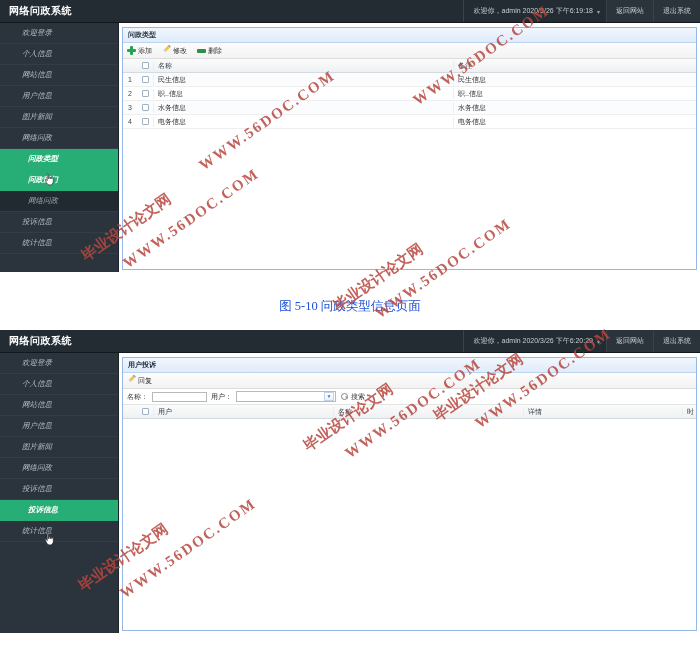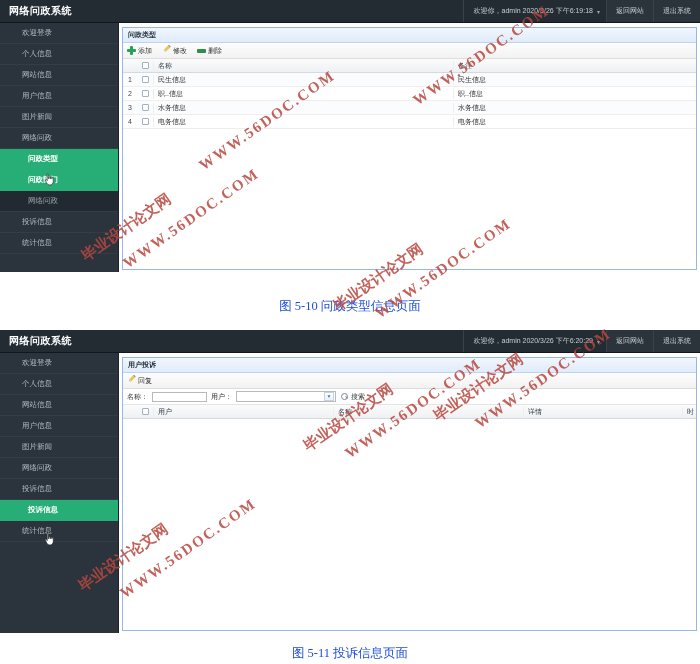--- a/index.html
+++ b/index.html
@@ -95,20 +95,21 @@
   .nav-item {
     height: 21px;
     display: flex;
     align-items: center;
     padding-left: 22px;
     font-size: 7.5px;
     color: #b4bcc2;
     border-bottom: 1px solid #343d45;
     box-sizing: border-box;
     white-space: nowrap;
+    font-style: italic;
   }
   .nav-item.sub {
     background: #27ae76;
     color: #ffffff;
     padding-left: 28px;
     border-bottom: 1px solid #27ae76;
     font-weight: bold;
   }
   .nav-item.sub.second {
     border-bottom: 1px solid #27ae76;
@@ -522,21 +523,20 @@
           </div>
         </div>
       </div>
     </div>
 
     <svg class="cursor" style="left:44px; top:203px;" viewBox="0 0 24 28">
       <path d="M7 2 C7 0.7 9.4 0.7 9.4 2 L9.4 12 L10.6 12 L10.6 9 C10.6 7.7 13 7.7 13 9 L13 12 L14.2 12 L14.2 9.6 C14.2 8.3 16.6 8.3 16.6 9.6 L16.6 12 L17.8 12 L17.8 10.4 C17.8 9.1 20.2 9.1 20.2 10.4 L20.2 18 C20.2 23 17 26 13 26 C9 26 6.5 23.5 5.2 20 L3 15 C2.4 13.4 4.6 12.3 5.5 13.9 L7 16.5 Z" fill="#ffffff" stroke="#1b1b1b" stroke-width="1.3" stroke-linejoin="round"></path>
     </svg>
   </div>
 
-  <div class="caption" style="top:645px;">图 5-11 投诉信息页面</div>
 
   <div class="wm" style="left:78px;  top:250px; font-size:15px; transform:rotate(-35deg);">毕业设计论文网</div>
   <div class="wm" style="left:120px; top:258px; font-size:15px; transform:rotate(-35deg); letter-spacing:2px;">WWW.56DOC.COM</div>
 
   <div class="wm" style="left:196px; top:160px; font-size:15px; transform:rotate(-35deg); letter-spacing:2px;">WWW.56DOC.COM</div>
 
   <div class="wm" style="left:330px; top:300px; font-size:15px; transform:rotate(-35deg);">毕业设计论文网</div>
   <div class="wm" style="left:372px; top:308px; font-size:15px; transform:rotate(-35deg); letter-spacing:2px;">WWW.56DOC.COM</div>
 
   <div class="wm" style="left:410px; top:95px; font-size:15px; transform:rotate(-35deg); letter-spacing:2px;">WWW.56DOC.COM</div>

